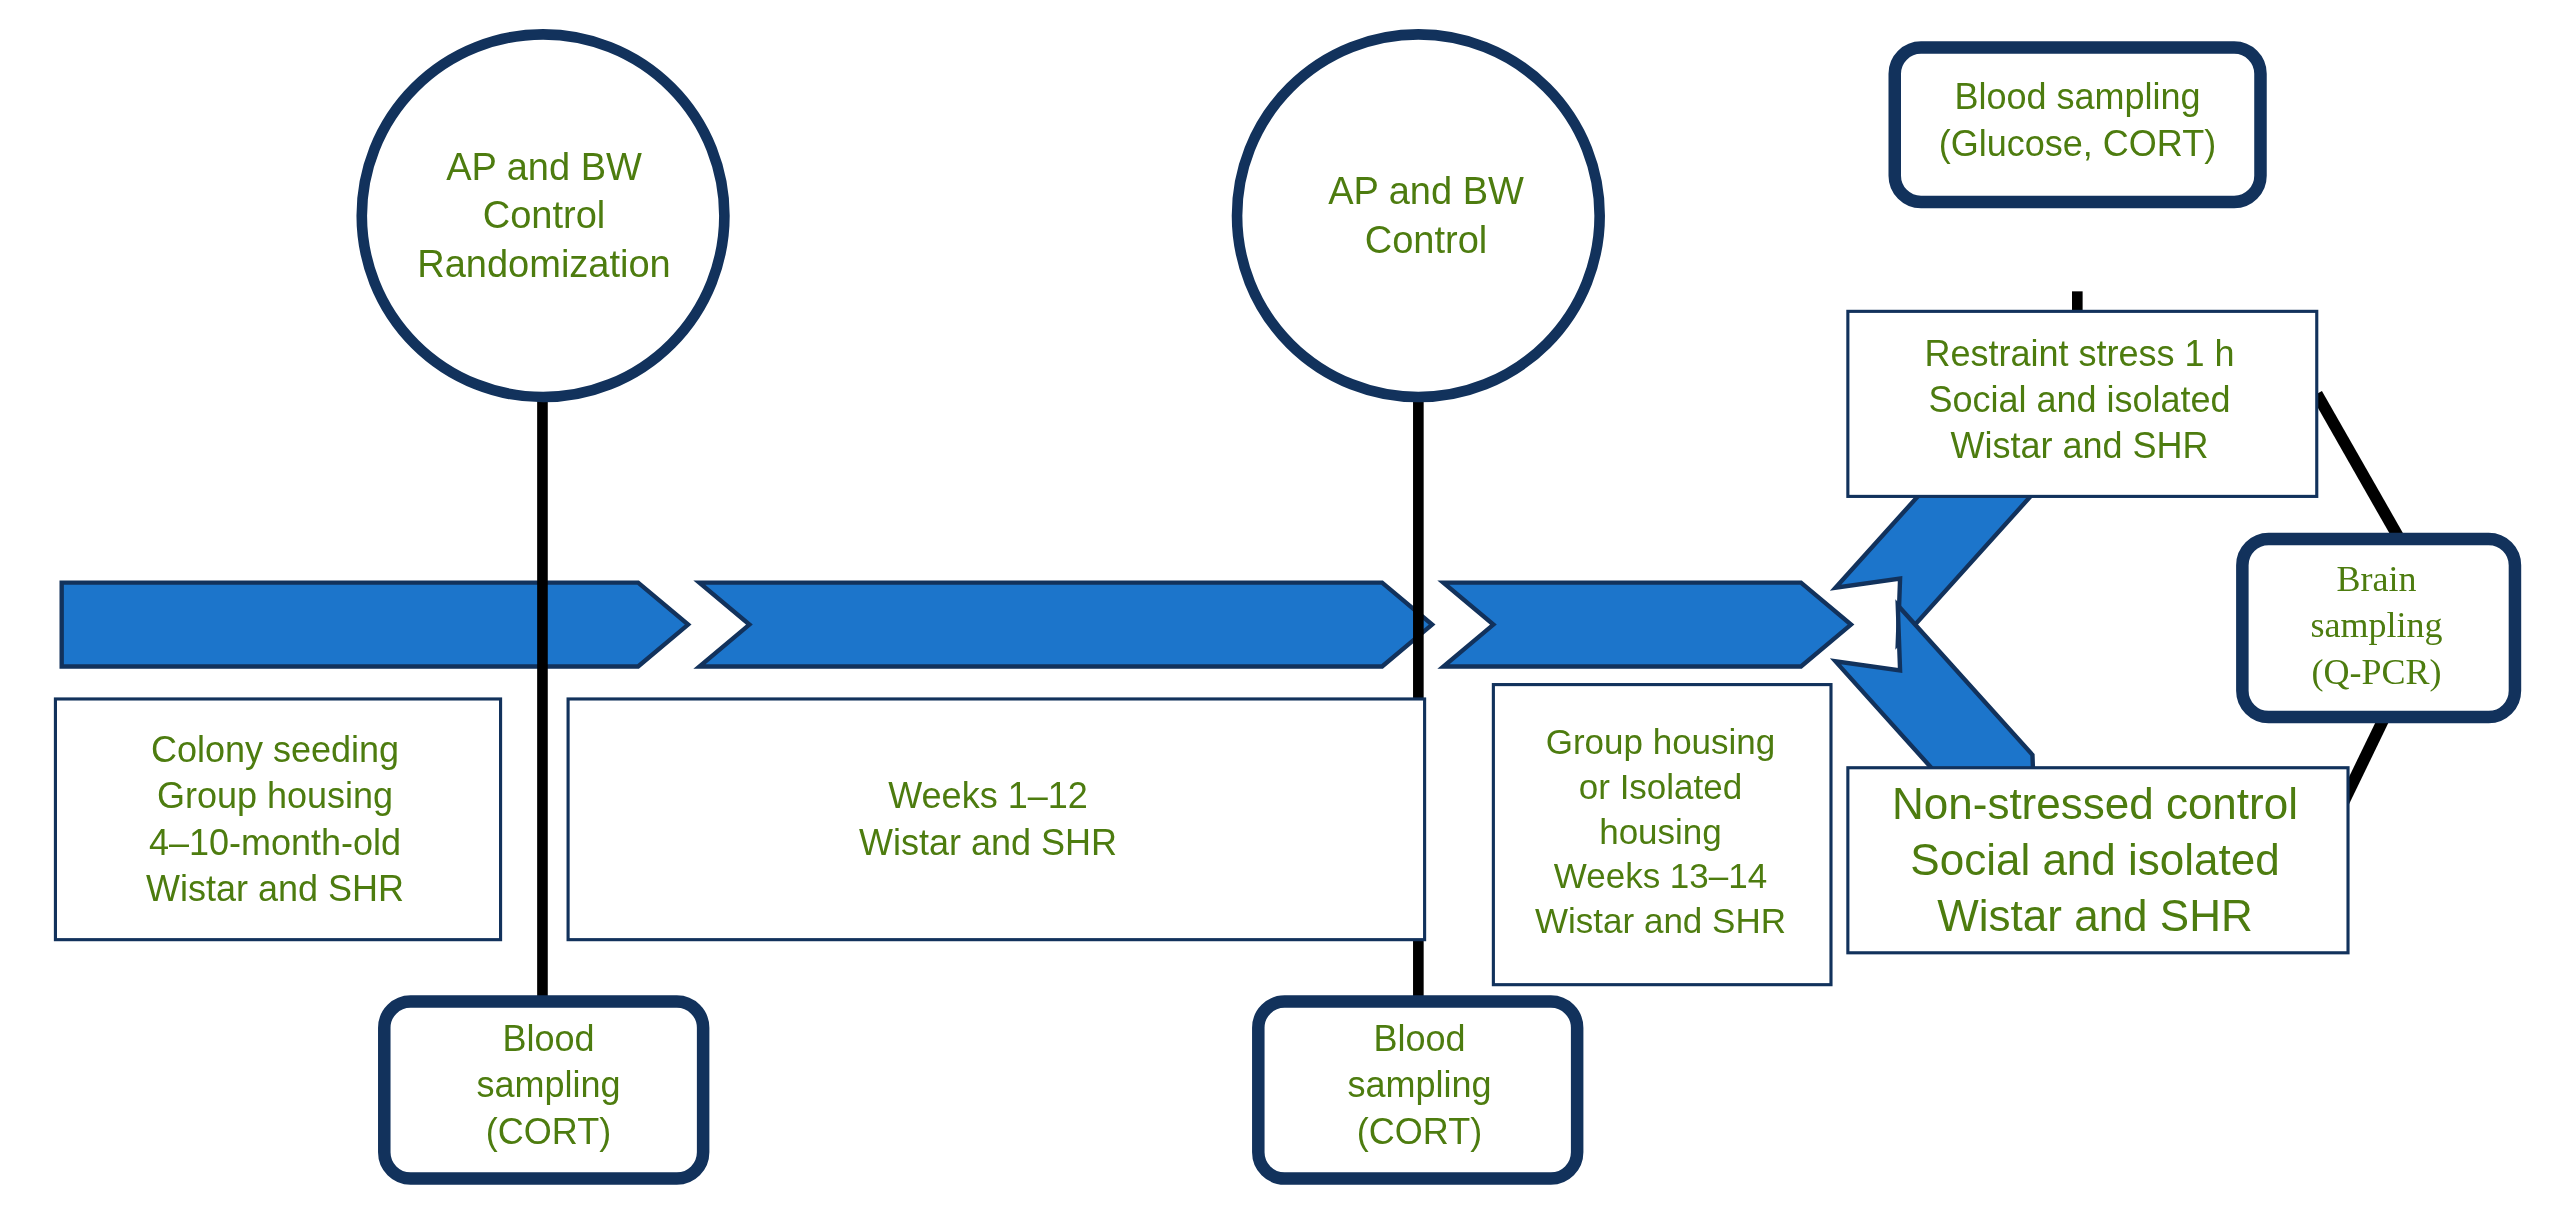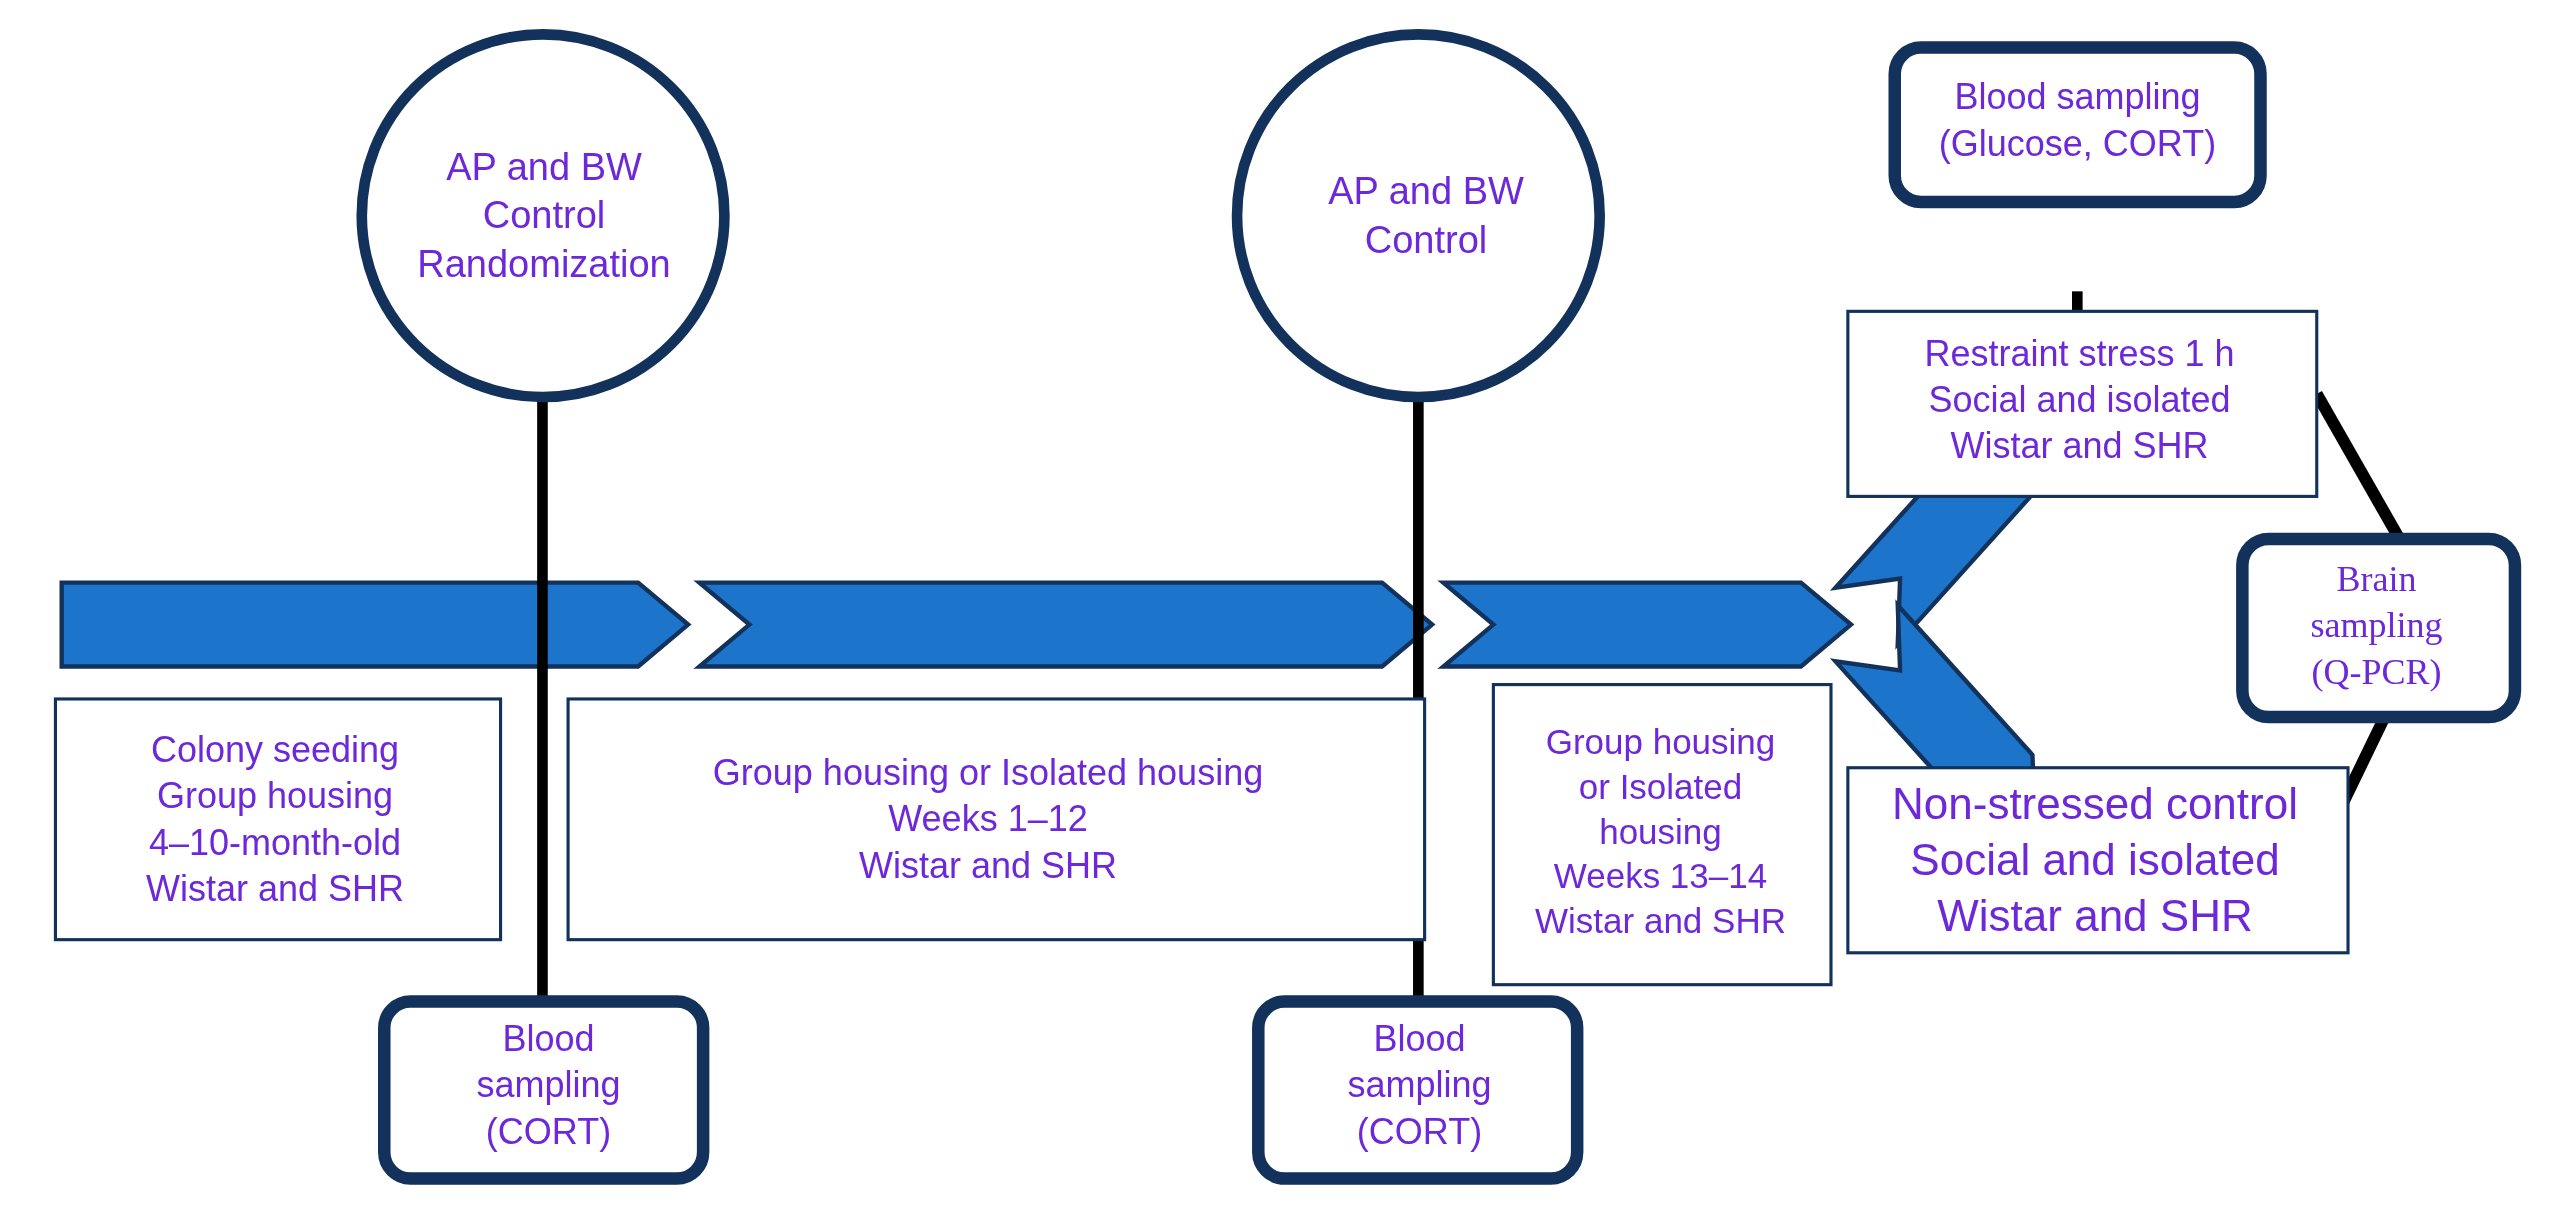--- a/index.html
+++ b/index.html
@@ -25,21 +25,21 @@
     height: 1206px;
   }
   
   .node-text {
     position: absolute;
     display: flex;
     flex-direction: column;
     align-items: center;
     justify-content: center;
     text-align: center;
-    color: #6d28d9;
+    color: #4d7c0f;
     line-height: 1.28;
     box-sizing: border-box;
     pointer-events: none;
   }
   .node-text span { display: block; white-space: nowrap; }
 
   .t-circle1 { left: 350px; top: 34px;  width: 388px; height: 363px; font-size: 38px; }
   .t-circle2 { left: 1251px; top: 34px; width: 350px; height: 363px; font-size: 38px; }
 
   .t-blood-gc  { left: 1890px; top: 44px;  width: 375px; height: 153px; font-size: 36px; }
@@ -139,21 +139,20 @@
   </div>
 
   <div class="node-text t-colony">
     <span>Colony seeding</span>
     <span>Group housing</span>
     <span>4–10-month-old</span>
     <span>Wistar and SHR</span>
   </div>
 
   <div class="node-text t-mid">
-    <span>Group housing or Isolated housing</span>
     <span>Weeks 1–12</span>
     <span>Wistar and SHR</span>
   </div>
 
   <div class="node-text t-third">
     <span>Group housing</span>
     <span>or Isolated</span>
     <span>housing</span>
     <span>Weeks 13–14</span>
     <span>Wistar and SHR</span>

